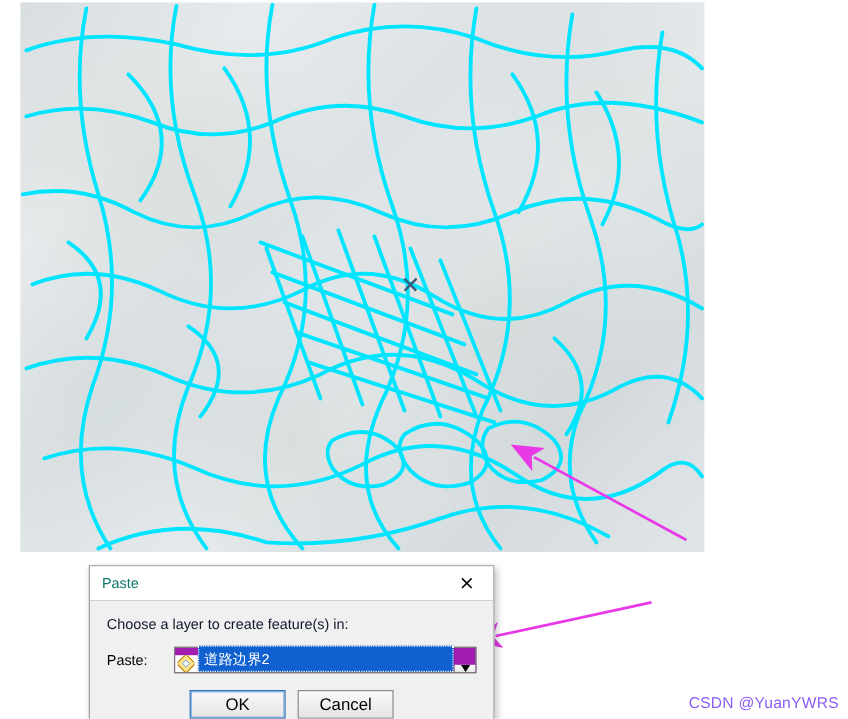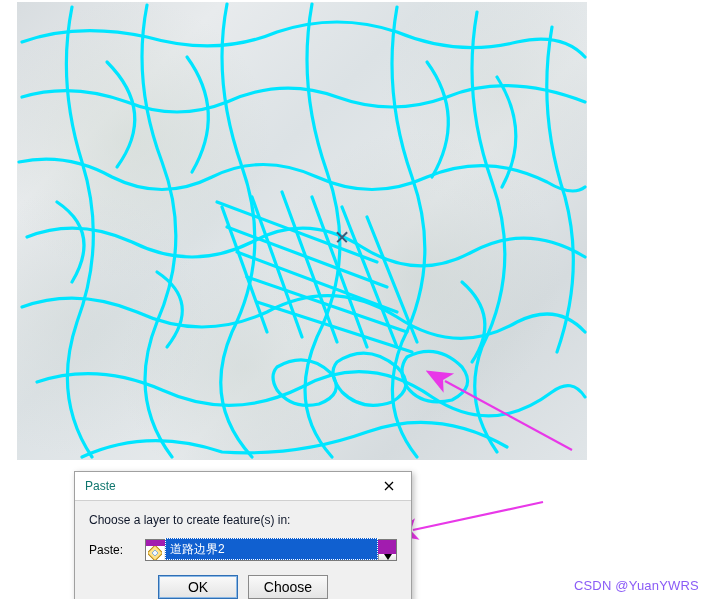--- a/index.html
+++ b/index.html
@@ -270,19 +270,19 @@
             <path d="M0 0 L8 0 L4 6 Z" fill="#000"></path>
           </svg>
         </div>
       </div>
     </div>
     <div class="btn-row">
       <div class="btn primary">
         <span>OK</span>
       </div>
       <div class="btn">
-        <span>Choose</span>
+        <span>Cancel</span>
       </div>
     </div>
   </div>
 </div>
 
 <div class="watermark">CSDN @YuanYWRS</div>
 
 </body></html>

